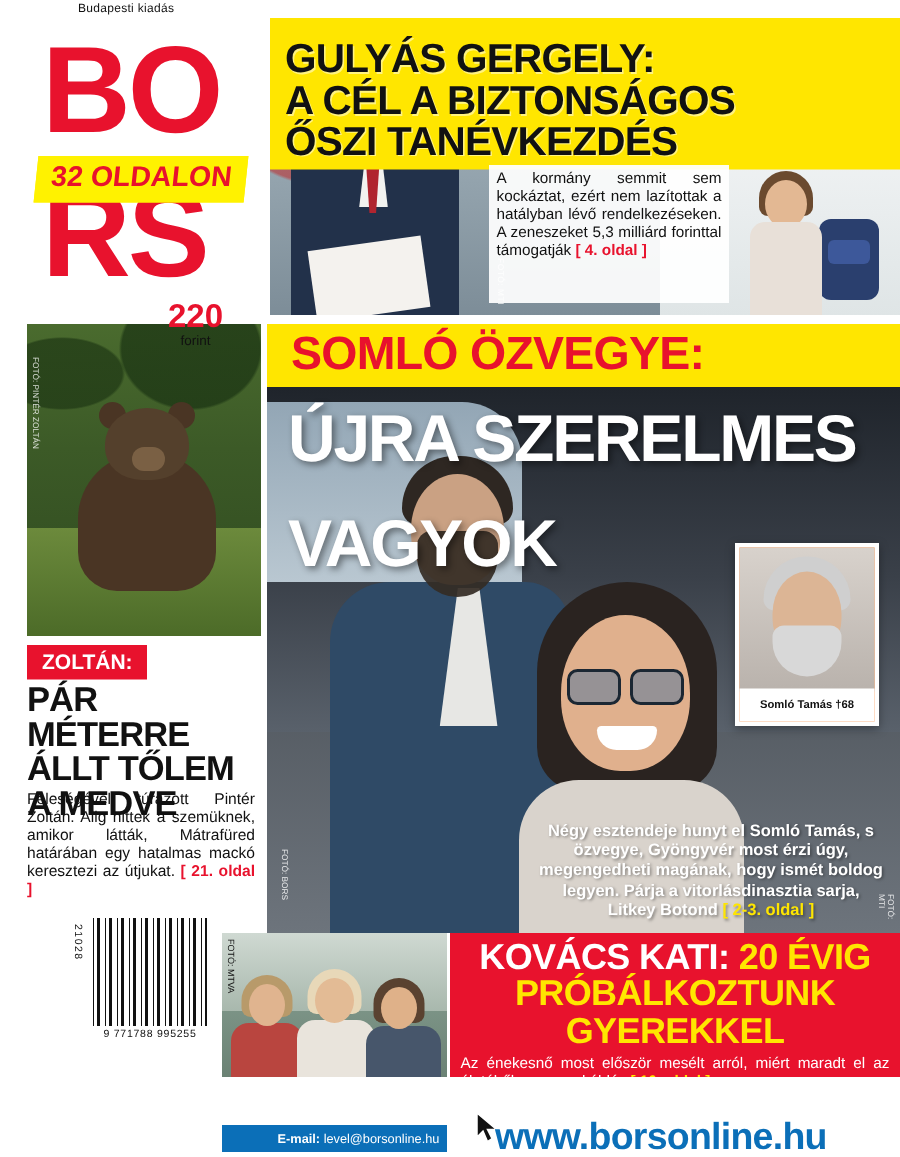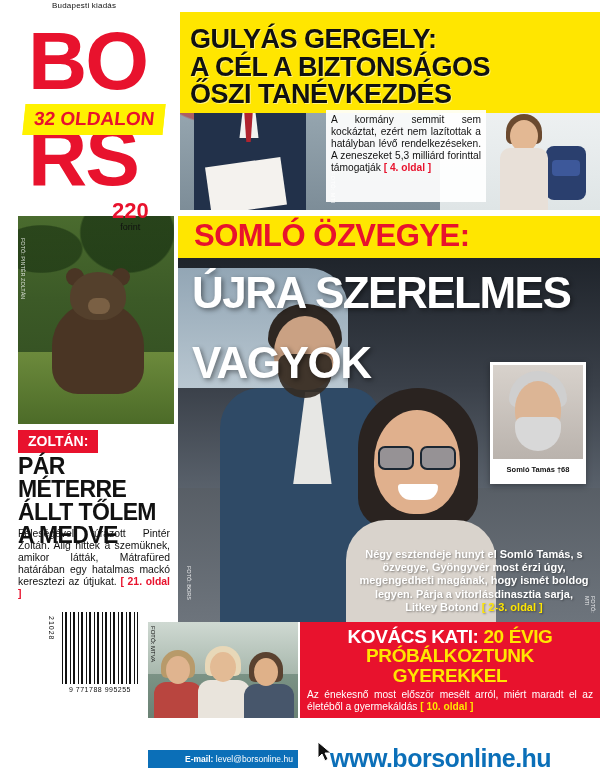--- a/index.html
+++ b/index.html
@@ -392,21 +392,21 @@
     writing-mode: vertical-rl; font-size:6px; color:#111;
   }
 
   
   .kovacs-box {
     position: absolute; left: 300px; top: 622px; width: 300px; height: 96px;
     background: #e8122d; color: #fff;
     padding: 5px 7px 6px 7px;
   }
   .kovacs-head {
-    font-size: 19px; font-weight: bold; line-height: 1.02;
+    font-size: 24px; font-weight: bold; line-height: 1.02;
     text-align: center; letter-spacing: -.4px;
   }
   .kovacs-head .hl { color: #ffe600; }
   .kovacs-head .l2 { display:block; }
   .kovacs-body {
     margin-top: 4px;
     font-size: 10.2px; line-height: 1.16; text-align: justify;
   }
   .kovacs-body .ref { color: #ffe600; font-weight: bold; }
   .email-bar {

